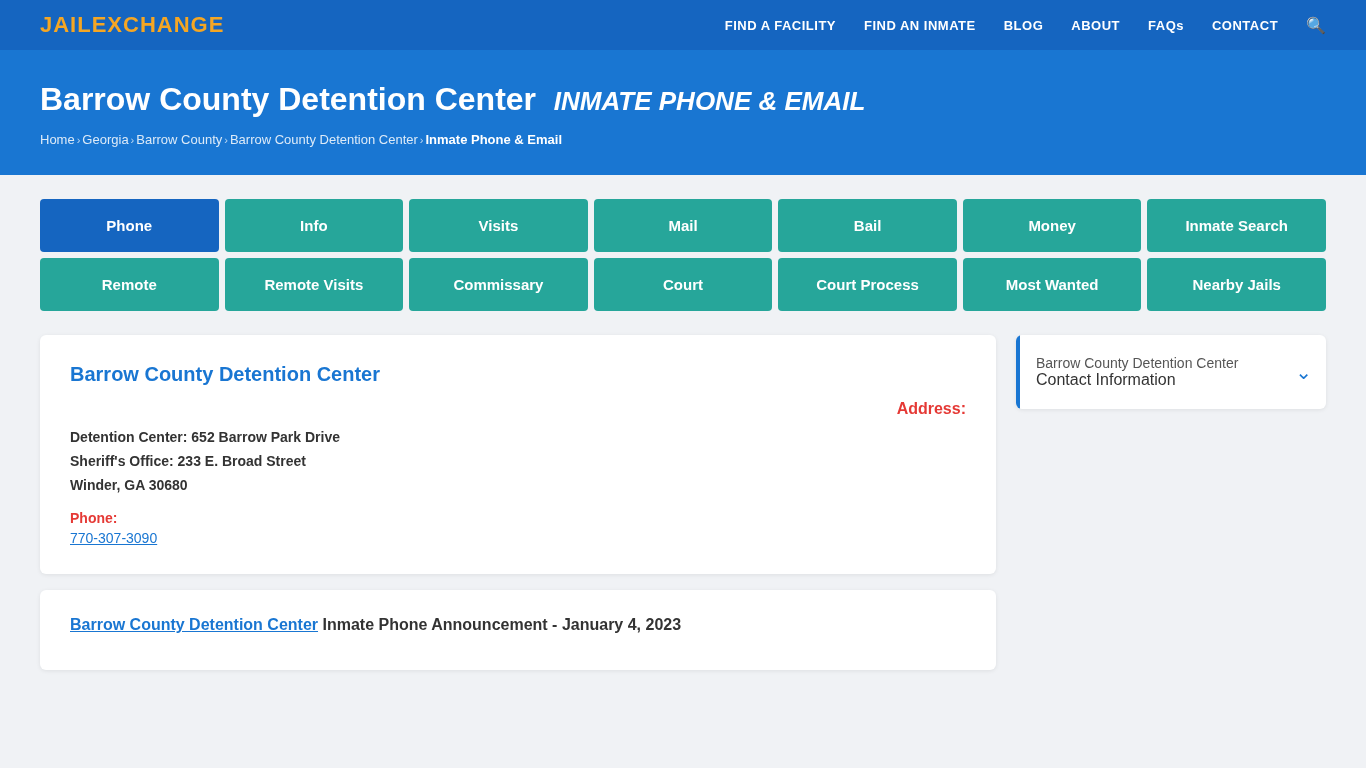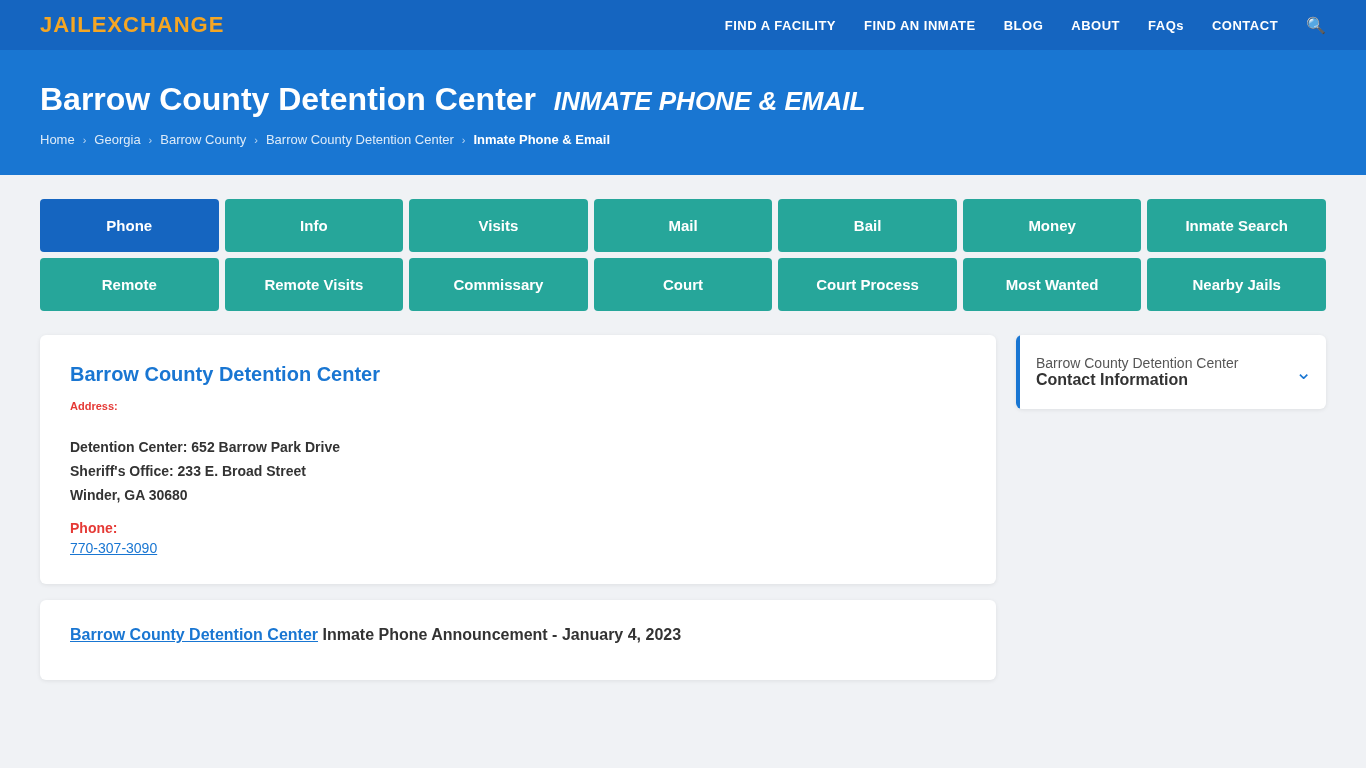--- a/index.html
+++ b/index.html
@@ -54,21 +54,21 @@
       line-height: 1.2;
     }
     .hero h1 .italic-part {
       font-style: italic;
       font-weight: 700;
       font-size: 26px;
     }
     .breadcrumb {
       display: flex;
       align-items: center;
-      gap: 8px;
+      gap: 2px;
       flex-wrap: wrap;
     }
     .breadcrumb a, .breadcrumb span {
       color: rgba(255,255,255,0.85);
       text-decoration: none;
       font-size: 13px;
     }
     .breadcrumb .sep {
       color: rgba(255,255,255,0.7);
       font-size: 11px;
@@ -130,22 +130,23 @@
     }
     .main-card h2 {
       color: #1976d2;
       font-size: 20px;
       font-weight: 700;
       margin-bottom: 14px;
     }
     .address-label {
       color: #e53935;
       font-weight: 700;
-      margin-bottom: 24px;
-      font-size: 11px;
+      margin-bottom: 8px;
+      font-size: 16px;
+      text-align: right;
     }
     .address-line {
       font-weight: 700;
       font-size: 14px;
       line-height: 1.7;
     }
     .phone-label {
       color: #e53935;
       font-weight: 700;
       margin-top: 12px;
@@ -173,21 +174,21 @@
     .sidebar-card-content {
       padding: 20px 16px;
       flex: 1;
     }
     .sidebar-card-content .title-line1 {
       font-size: 14px;
       color: #555;
     }
     .sidebar-card-content .title-line2 {
       font-size: 16px;
-      font-weight: 700;
+      font-weight: 400;
       color: #333;
     }
     .sidebar-chevron {
       display: flex;
       align-items: center;
       padding: 0 14px;
       color: #1976d2;
       font-size: 20px;
     }
 

